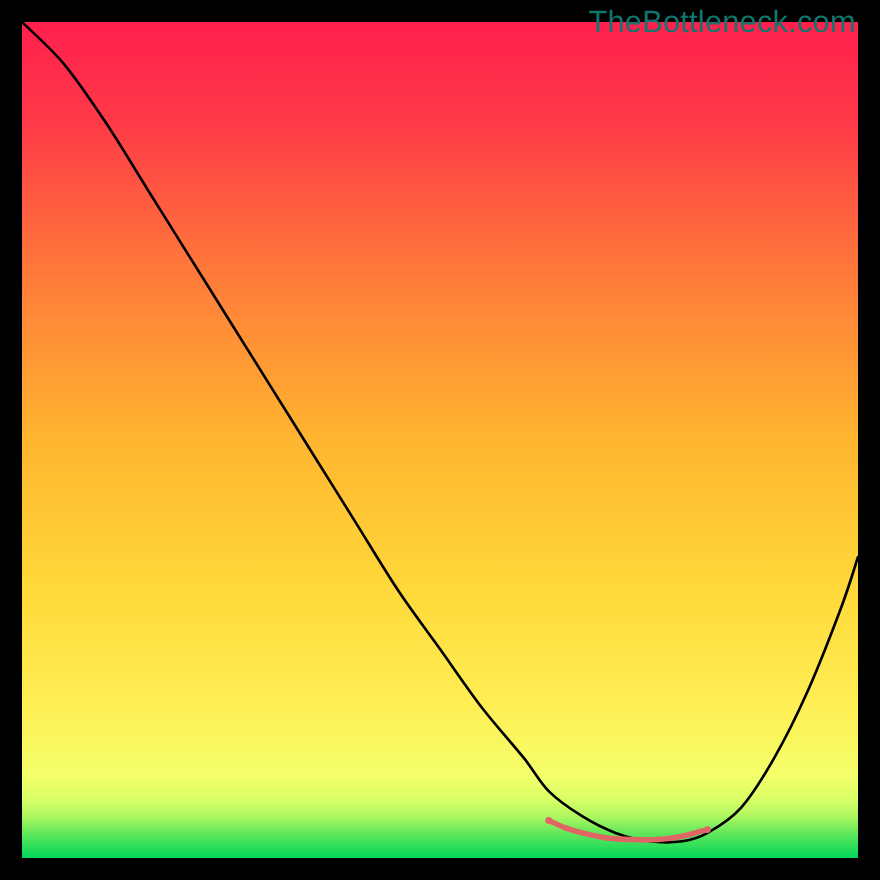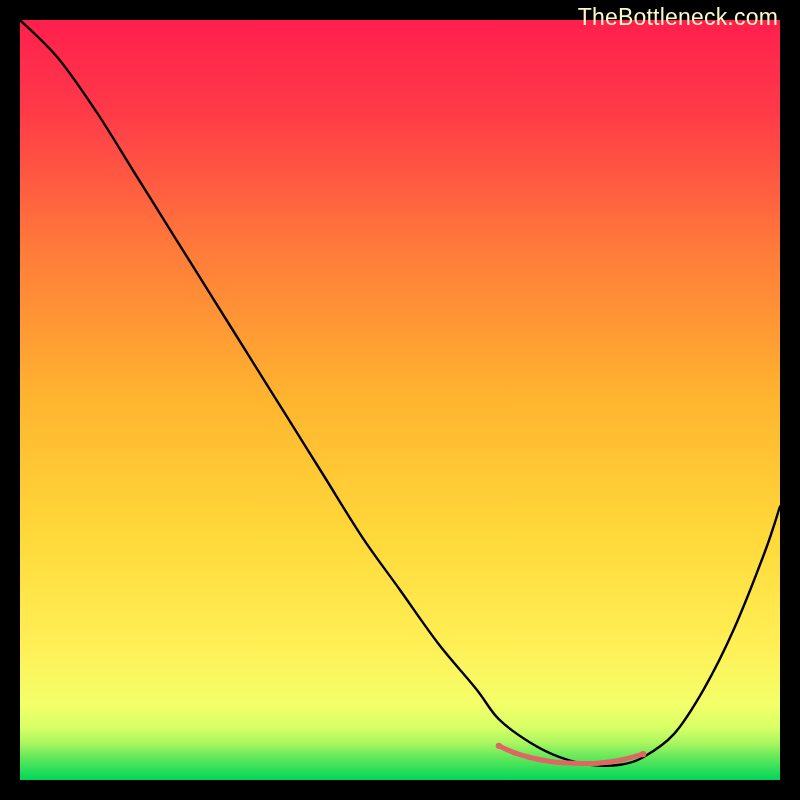--- a/index.html
+++ b/index.html
@@ -23,22 +23,22 @@
     position: absolute;
     left: 0;
     top: 0;
     width: 760px;
     height: 760px;
   }
   .watermark {
     position: absolute;
     top: 4px;
     right: 22px;
-    color: #fef9c3;
-    font-size: 23px;
+    color: #0f766e;
+    font-size: 28px;
     font-weight: 500;
     letter-spacing: 0.2px;
     z-index: 5;
   }
   svg {
     display: block;
   }
 </style>
 </head>
 <body>

